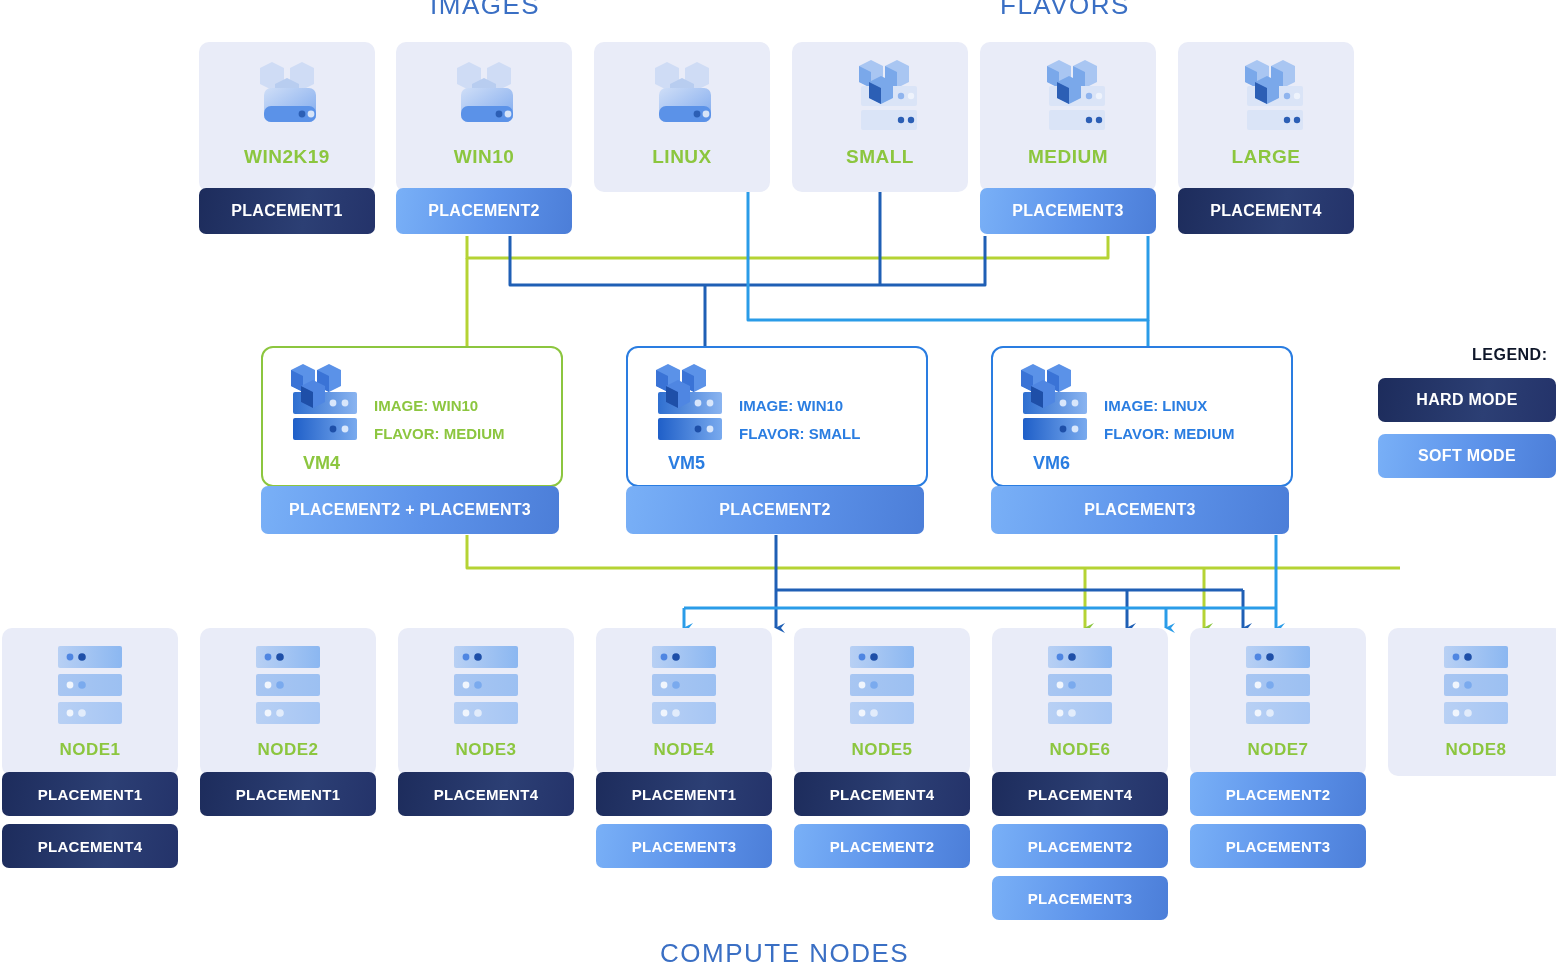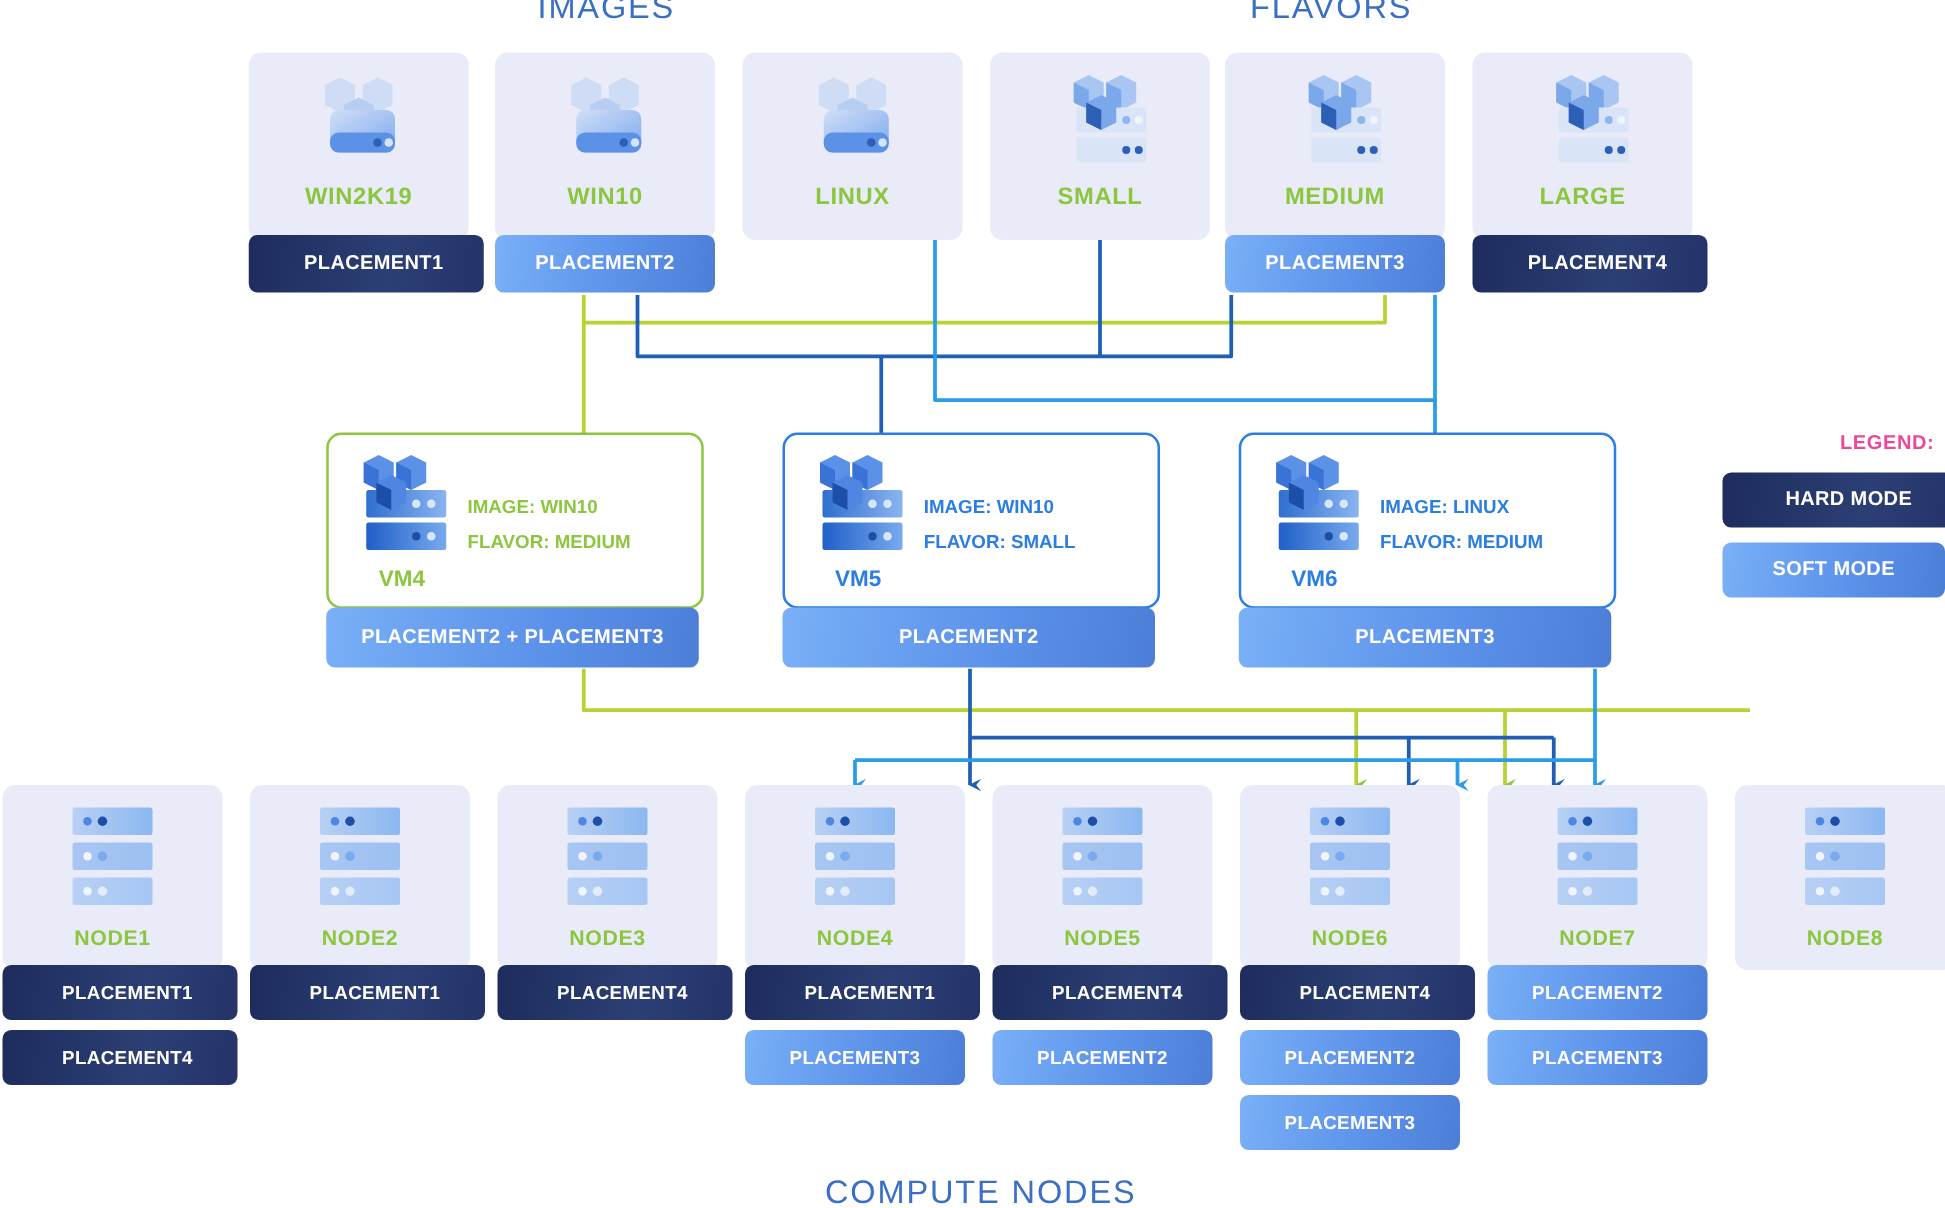--- a/index.html
+++ b/index.html
@@ -17,35 +17,35 @@
         display:flex;flex-direction:column;align-items:center;justify-content:flex-start;}
   .card-label{color:#8cc63f;font-weight:bold;letter-spacing:.5px;}
   .img-card{width:176px;height:150px;}
   .img-card .card-label{font-size:19px;margin-top:6px;}
   .node-card{width:176px;height:148px;}
   .node-card .card-label{font-size:17px;margin-top:8px;}
 
   
   .chip{position:absolute;display:flex;align-items:center;justify-content:center;
         color:#ffffff;font-weight:bold;font-size:16px;letter-spacing:.3px;border-radius:7px;}
-  .chip.hard{background:linear-gradient(100deg,#1d2c5c 0%,#2c3f74 60%,#24336a 100%);padding-left:12px;}
+  .chip.hard{background:linear-gradient(100deg,#1d2c5c 0%,#2c3f74 60%,#24336a 100%);}
   .chip.soft{background:linear-gradient(100deg,#79b0f7 0%,#5d93ea 55%,#4c7ed8 100%);}
   .chip.small{font-size:15px;}
 
   
   .vm-box{position:absolute;border-radius:12px;border:2.5px solid #2a7de1;
           background:transparent;}
   .vm-box.green{border-color:#8cc63f;}
   .vm-text{position:absolute;font-weight:bold;font-size:15px;line-height:28px;color:#2a7de1;}
   .vm-text.green{color:#8cc63f;}
   .vm-name{position:absolute;font-weight:bold;font-size:18px;color:#2a7de1;}
   .vm-name.green{color:#8cc63f;}
 
   
-  .legend-title{position:absolute;color:#ec4899;font-weight:bold;font-size:16px;letter-spacing:.5px;}
+  .legend-title{position:absolute;color:#0f172a;font-weight:bold;font-size:16px;letter-spacing:.5px;}
 
   svg.wires{position:absolute;left:0;top:0;width:1556px;height:966px;pointer-events:none;}
 </style>
 </head>
 <body>
 
 <div class="stage">
 
   <div class="section-title" style="left:430px;top:-10px;">IMAGES</div>
   <div class="section-title" style="left:1000px;top:-10px;">FLAVORS</div>

